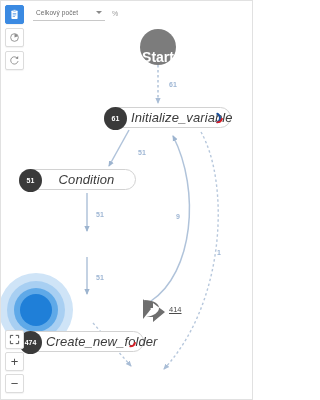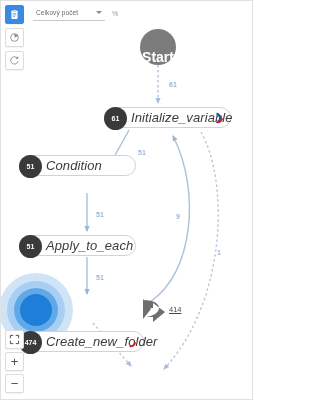--- a/index.html
+++ b/index.html
@@ -199,29 +199,25 @@
 
   <div class="node" style="left:103px; top:106px; width:127px;">
     <span class="badge">61</span>
     <span class="node-label">Initialize_variable</span>
     <svg class="node-icon" viewBox="0 0 20 20">
       <path d="M6,2 A9,9 0 0 1 6,18" fill="none" stroke="#1a4f9c" stroke-width="3.4" stroke-linecap="round"></path>
       <path d="M14.6,11.5 A9,9 0 0 1 6,18" fill="none" stroke="#d81f26" stroke-width="3.4" stroke-linecap="round"></path>
     </svg>
   </div>
 
-  <div class="node" style="left:18px; top:154px; width:117px;">
+  <div class="node" style="left:18px; top:168px; width:117px;justify-content:center;">
     <span class="badge">51</span>
     <span class="node-label">Condition</span>
   </div>
 
-  <div class="node" style="left:18px; top:234px; width:117px;">
-    <span class="badge">51</span>
-    <span class="node-label">Apply_to_each</span>
-  </div>
 
   <div class="node" style="left:18px; top:297px; width:125px;margin-top:33px;">
     <span class="badge">474</span>
     <span class="node-label">Create_new_folder</span>
     <svg class="node-icon" viewBox="0 0 20 20">
       <path d="M14.6,11.5 A9,9 0 0 1 6,18.2" fill="none" stroke="#d81f26" stroke-width="3.4" stroke-linecap="round"></path>
     </svg>
   </div>
 
   <svg style="position:absolute; left:140px; top:294px; z-index:15;" width="26" height="28" viewBox="0 0 26 28">

